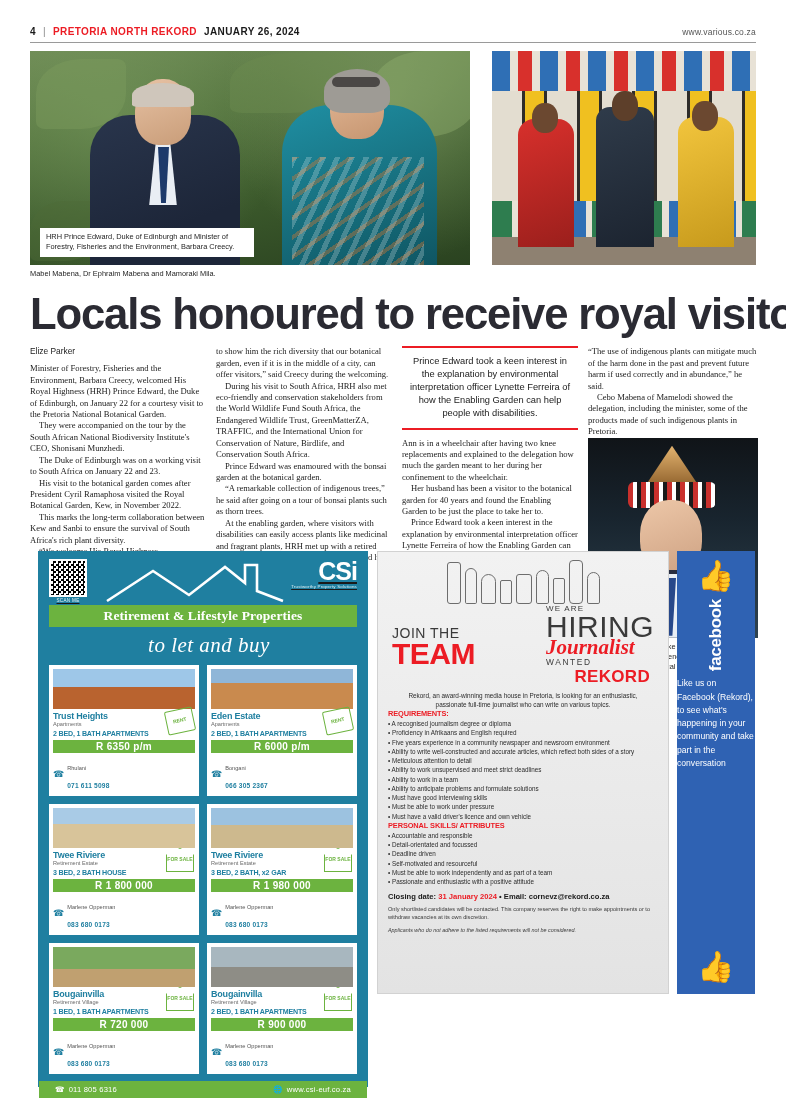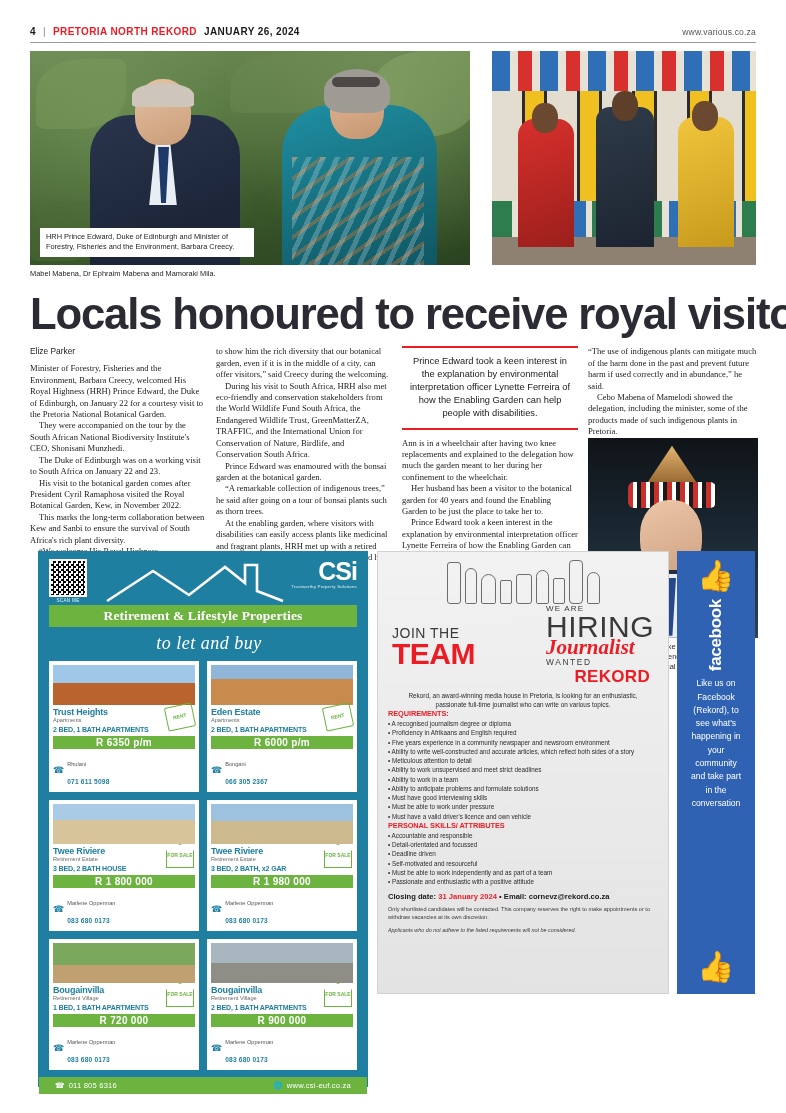--- a/index.html
+++ b/index.html
@@ -186,42 +186,42 @@
   .ads { position: absolute; left: 38px; top: 551px; display: flex; gap: 9px; }
 
   
   .csi {
     width: 330px; height: 536px;
     background: #1f7fa0;
     border: 1px solid #1f7fa0;
     position: relative;
     display: flex; flex-direction: column;
   }
-  .csi-top { padding: 7px 10px 0; display: flex; align-items: flex-start; gap: 8px; }
+  .csi-top { padding: 7px 10px 0; display: flex; align-items: flex-start; gap: 8px; text-decoration: underline; }
   .qr-wrap { width: 38px; text-align: center; }
   .qr {
     width: 38px; height: 38px; background:
       repeating-conic-gradient(#000 0% 25%, #fff 0% 50%) 0 0/5px 5px,
       #fff;
     border: 2px solid #fff;
   }
   .qr-label { font-size: 4.6px; color: #e6f2f6; margin-top: 1px; letter-spacing: .3px; }
   .csi-roof { flex: 1; height: 44px; position: relative; }
   .csi-roof svg { position: absolute; left: 10px; top: 2px; }
   .csi-logo { text-align: right; padding-top: 2px; }
   .csi-logo-main { font-size: 25px; font-weight: bold; color: #fff; line-height: .85; letter-spacing: -1px; }
   .csi-logo-sub { font-size: 4.4px; color: #dff0f5; letter-spacing: .2px; margin-top: 2px; }
   .csi-band {
     margin: 2px 10px 0; background: #6cb33f; text-align: center;
     color: #fff; font-weight: bold; font-size: 13.5px; padding: 3px 0; letter-spacing: .1px;
     font-family: "Liberation Serif", serif;
   }
   .csi-script {
     text-align: center; color: #ffffff; font-family: "Liberation Serif", serif;
-    font-style: italic; font-size: 18px; padding: 6px 0 7px; letter-spacing: .5px; margin-left: 12px;
+    font-style: italic; font-size: 21px; padding: 6px 0 7px; letter-spacing: .5px; margin-left: 12px;
   }
   .csi-grid {
     display: grid; grid-template-columns: 1fr 1fr; gap: 8px; padding: 0 10px; flex: 1;
   }
   .prop {
     background: #fff; padding: 4px; display: flex; flex-direction: column;
     position: relative;
   }
   .prop-img { height: 40px; width: 100%; position: relative; overflow: hidden; }
   .prop-name { font-size: 9px; font-weight: bold; color: #1f7fa0; margin-top: 2px; letter-spacing: -.2px;
@@ -284,21 +284,21 @@
   .fb {
     width: 78px; height: 443px; background: #2f62b3; position: relative;
     display: flex; flex-direction: column; align-items: center; padding-top: 10px;
   }
   .thumb { font-size: 30px; color: #fff; line-height: 1; }
   .fb-word {
     writing-mode: vertical-rl; transform: rotate(180deg);
     color: #fff; font-size: 17px; font-weight: bold; letter-spacing: -.3px;
     margin: 8px 0 6px;
   }
-  .fb-text { color: #fff; font-size: 8.6px; text-align: center; line-height: 1.55; padding: 0 12px; }
+  .fb-text { color: #fff; font-size: 8.6px; text-align: left; line-height: 1.55; padding: 0 0; }
   .fb-bottom { position: absolute; bottom: 12px; left: 0; right: 0; text-align: center; }
 </style>
 </head>
 <body>
 
 <div class="page">
 
   <div class="masthead">
     <div class="mh-left">
       <span class="mh-pagenum">4</span>

